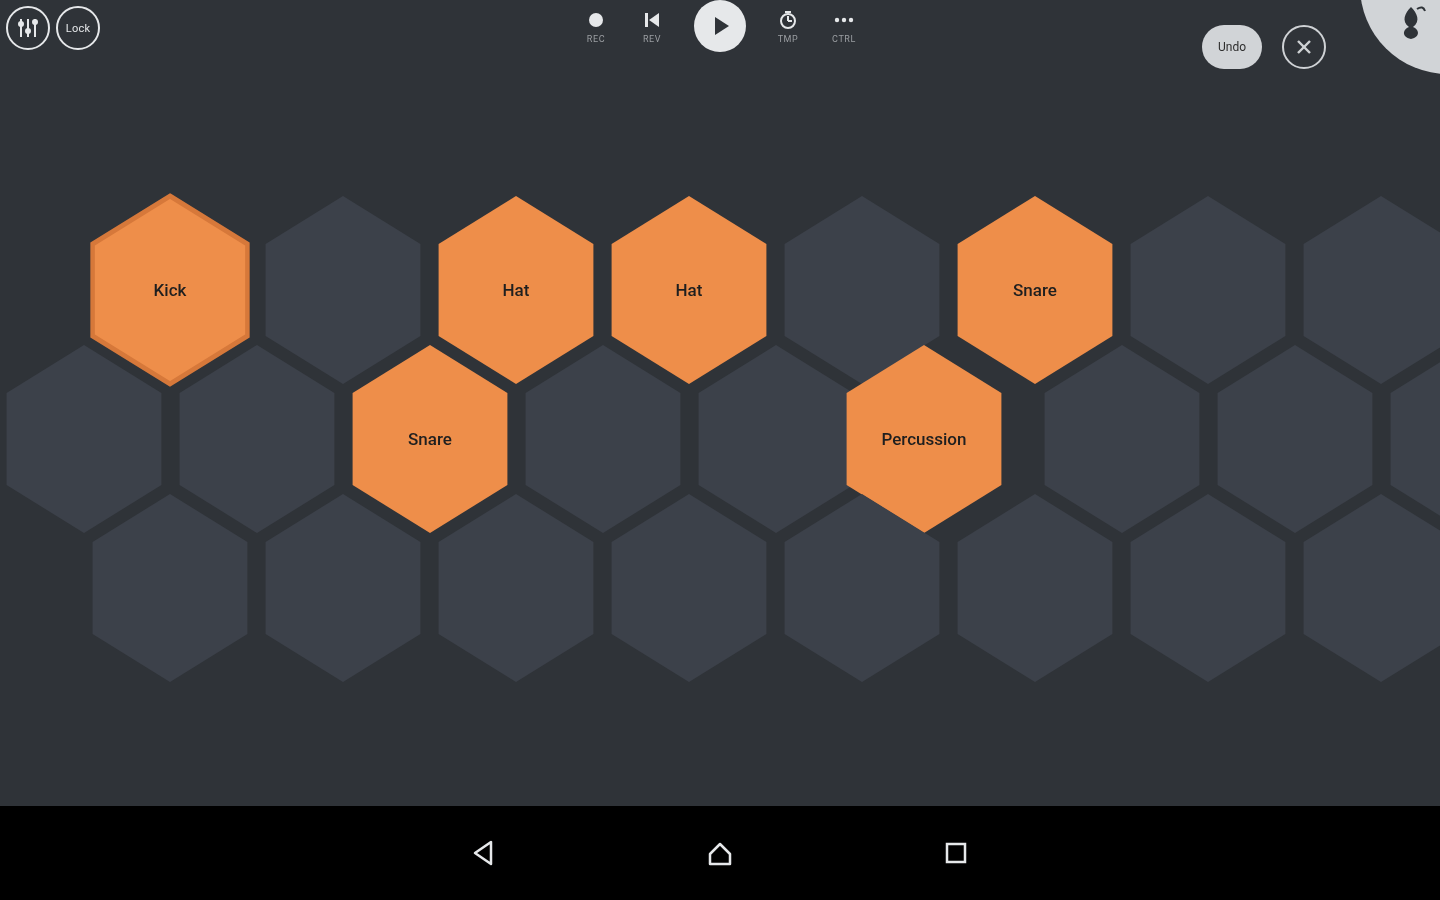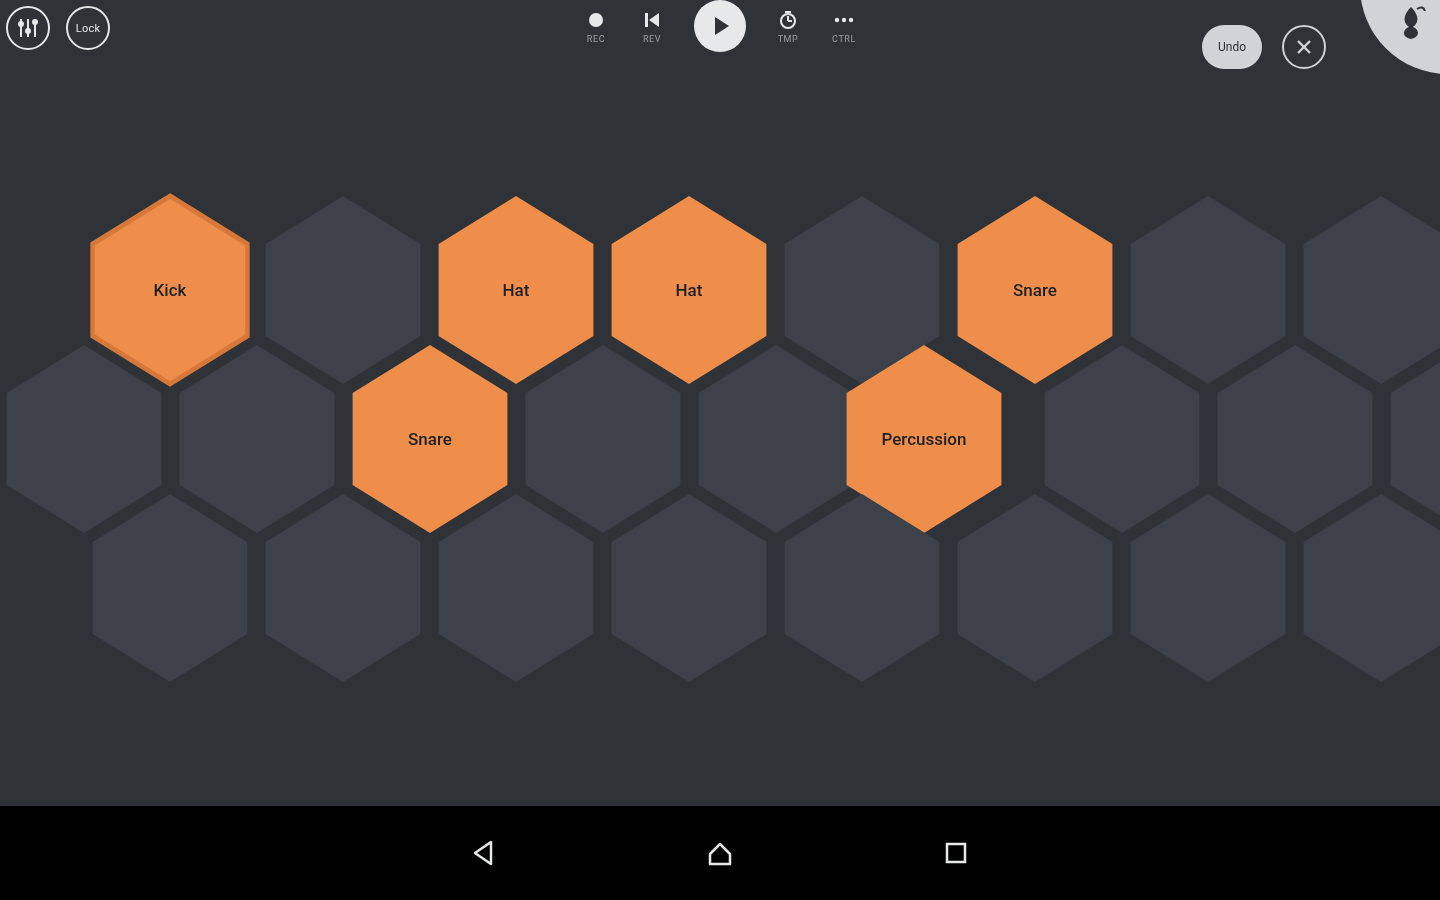--- a/index.html
+++ b/index.html
@@ -12,21 +12,21 @@
     --toolbar-sub:#9b9ea2;
     --chip-bg:#d1d4d7;
     --chip-txt:#2e2e2e;
     --nav-bg:#000;
     --nav-ic:#e6e8ea;
   }
   html,body{margin:0;padding:0;width:1440px;height:900px;overflow:hidden;font-family:"Segoe UI",Roboto,Arial,sans-serif;background:#000;}
   .app{position:relative;width:1440px;height:806px;background:var(--bg);}
   
   .toolbar{position:absolute;top:0;left:0;right:0;height:70px;display:flex;align-items:flex-start;}
-  .tb-left{position:absolute;left:6px;top:6px;display:flex;gap:16px;}
+  .tb-left{position:absolute;left:6px;top:6px;display:flex;gap:6px;}
   .ring{width:44px;height:44px;border:2px solid var(--toolbar-ic);border-radius:50%;display:flex;align-items:center;justify-content:center;color:var(--toolbar-ic);font-size:12px;background:transparent;cursor:pointer;box-sizing:border-box;}
   .ring.small-text{font-size:11px;letter-spacing:.2px;}
   .tb-center{position:absolute;left:50%;top:6px;transform:translateX(-50%);display:flex;align-items:flex-start;gap:28px;}
   .tc-item{display:flex;flex-direction:column;align-items:center;cursor:pointer;}
   .tc-sub{font-size:9px;color:var(--toolbar-sub);letter-spacing:.6px;}
   .ic-box{width:28px;height:28px;display:flex;align-items:center;justify-content:center;}
   .play-btn{width:52px;height:52px;border-radius:50%;background:var(--toolbar-ic);display:flex;align-items:center;justify-content:center;margin-top:-6px;cursor:pointer;}
   .tb-right{position:absolute;right:6px;top:0;display:flex;align-items:center;gap:20px;}
   .chip{min-width:44px;height:44px;border-radius:22px;background:var(--chip-bg);color:var(--chip-txt);display:flex;align-items:center;justify-content:center;font-size:12px;padding:0 8px;cursor:pointer;margin-top:6px;}
   .close-btn{margin-top:6px;}

